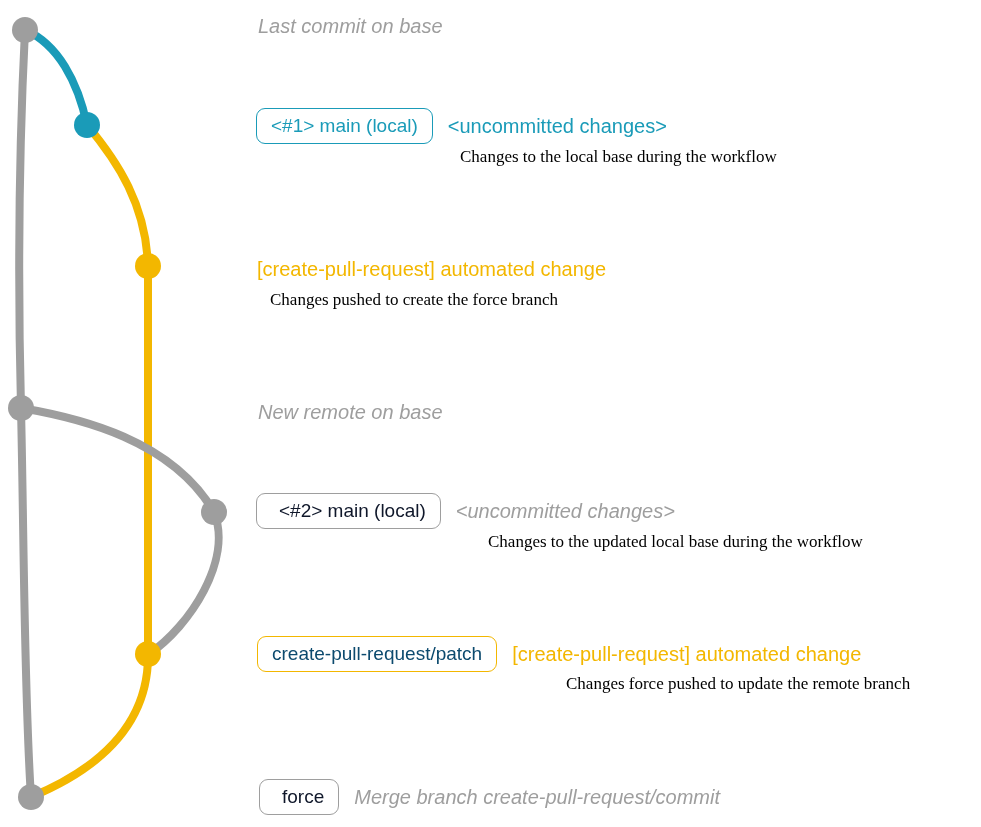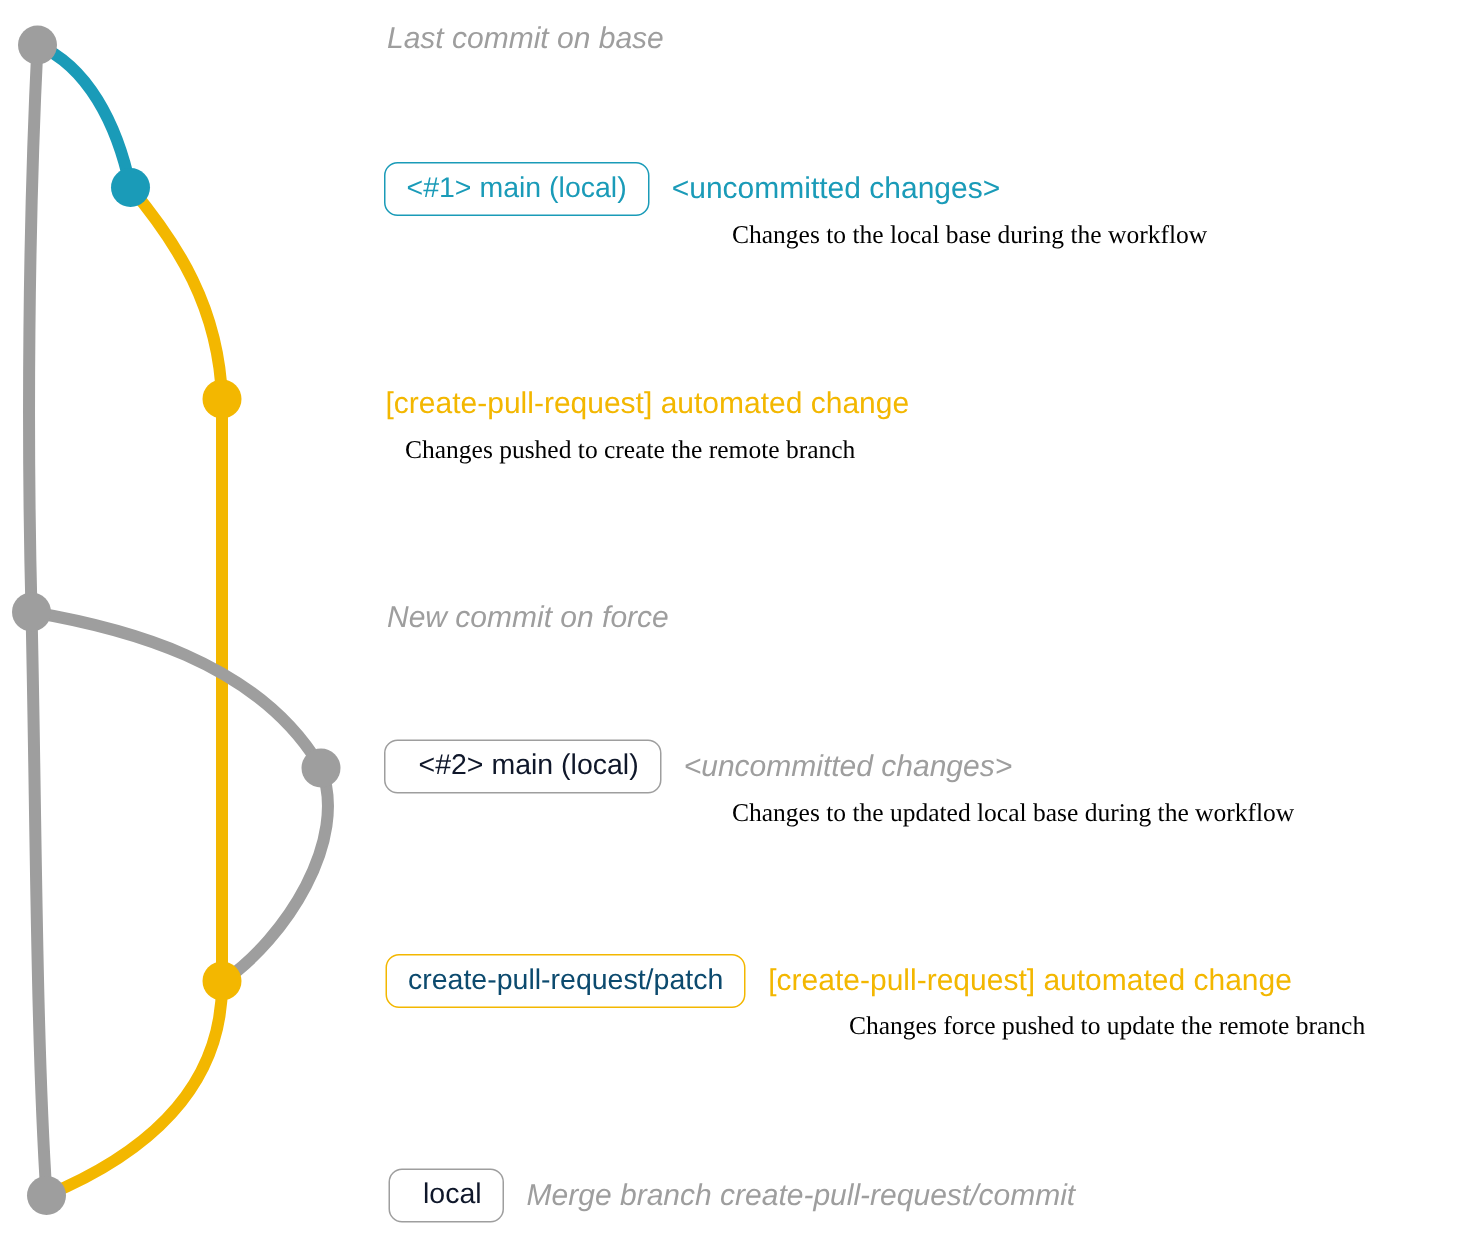--- a/index.html
+++ b/index.html
@@ -48,35 +48,35 @@
   <circle cx="148" cy="654" r="13" fill="#f3b700"></circle>
   <circle cx="31" cy="797" r="13" fill="#9e9e9e"></circle>
 </svg>
 
 <div class="abs label gray" style="left:258px;top:14px">Last commit on base</div>
 
 <div class="abs row" style="left:256px;top:108px">
   <span class="badge teal-b">&lt;#1&gt; main (local)</span>
   <span class="label teal">&lt;uncommitted changes&gt;</span>
 </div>
-<div class="abs note" style="left:488px;top:147px">Changes to the local base during the workflow</div>
+<div class="abs note" style="left:460px;top:147px">Changes to the local base during the workflow</div>
 
 <div class="abs label yellow" style="left:257px;top:257px">[create-pull-request] automated change</div>
-<div class="abs note" style="left:270px;top:290px">Changes pushed to create the remote branch</div>
+<div class="abs note" style="left:270px;top:290px">Changes pushed to create the force branch</div>
 
-<div class="abs label gray" style="left:258px;top:400px">New commit on force</div>
+<div class="abs label gray" style="left:258px;top:400px">New remote on base</div>
 
 <div class="abs row" style="left:256px;top:493px">
   <span class="badge gray-b">&lt;#2&gt; main (local)</span>
   <span class="label gray">&lt;uncommitted changes&gt;</span>
 </div>
 <div class="abs note" style="left:488px;top:532px">Changes to the updated local base during the workflow</div>
 
 <div class="abs row" style="left:257px;top:636px">
   <span class="badge yellow-b">create-pull-request/patch</span>
   <span class="label yellow">[create-pull-request] automated change</span>
 </div>
 <div class="abs note" style="left:566px;top:674px">Changes force pushed to update the remote branch</div>
 
 <div class="abs row" style="left:259px;top:779px">
-  <span class="badge gray-b">local</span>
+  <span class="badge gray-b">force</span>
   <span class="label gray">Merge branch create-pull-request/commit</span>
 </div>
 
 </body></html>

